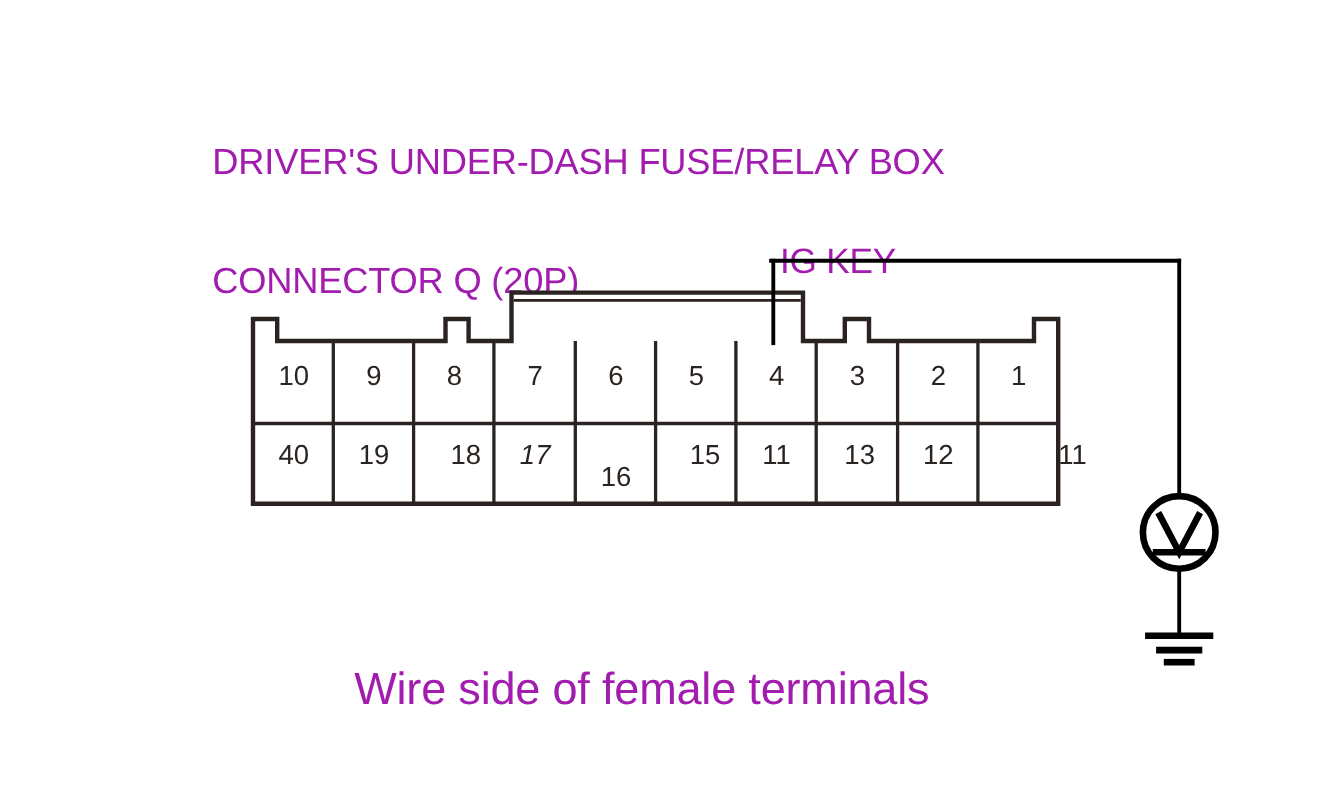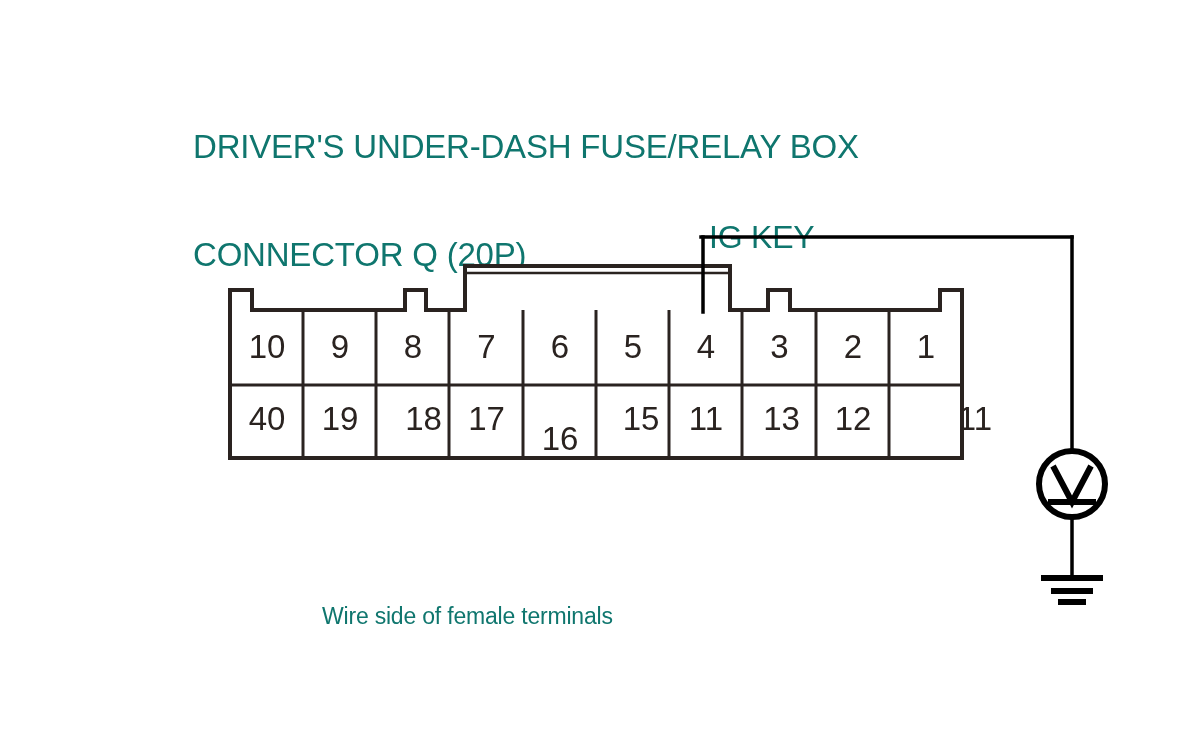--- a/index.html
+++ b/index.html
@@ -27,46 +27,46 @@
     position: absolute;
     left: 0;
     top: 0;
     width: 1200px;
     height: 730px;
   }
   .txt {
     position: absolute;
     white-space: pre;
     line-height: 1.09;
-    color: #0f766e;
+    color: #a21caf;
   }
   #title-block {
     left: 193px;
     top: 57px;
     font-size: 33px;
     letter-spacing: -0.2px;
   }
   #title-block .tline { display: block; }
   #signal-label {
     left: 709px;
     top: 150px;
     font-size: 32px;
     letter-spacing: -0.2px;
   }
   #signal-label .tline { display: block; }
   #caption {
     left: 322px;
     top: 604px;
-    font-size: 23px;
+    font-size: 41px;
     letter-spacing: -0.2px;
   }
   .pin-num {
     position: absolute;
     text-align: center;
-    font-size: 33px;
+    font-size: 25px;
     color: #2a2320;
     white-space: pre;
   }
 </style>
 </head>
 <body>
 
 <div id="diagram-root">
 
   <div class="txt" id="title-block">
@@ -154,21 +154,21 @@
   <div class="pin-num" style="left:525px;top:328px;width:70px;">6</div>
   <div class="pin-num" style="left:598px;top:328px;width:70px;">5</div>
   <div class="pin-num" style="left:671px;top:328px;width:70px;">4</div>
   <div class="pin-num" style="left:744px;top:328px;width:71px;">3</div>
   <div class="pin-num" style="left:818px;top:328px;width:70px;">2</div>
   <div class="pin-num" style="left:891px;top:328px;width:70px;">1</div>
 
   <div class="pin-num" style="left:232px;top:400px;width:70px;">40</div>
   <div class="pin-num" style="left:305px;top:400px;width:70px;">19</div>
   <div class="pin-num" style="left:378px;top:400px;width:91px;">18</div>
-  <div class="pin-num" style="left:451px;top:400px;width:71px;">17</div>
+  <div class="pin-num" style="left:451px;top:400px;width:71px;font-style:italic;">17</div>
   <div class="pin-num" style="left:525px;top:400px;width:70px;margin-top:20px;">16</div>
   <div class="pin-num" style="left:606px;top:400px;width:70px;">15</div>
   <div class="pin-num" style="left:671px;top:400px;width:70px;">11</div>
   <div class="pin-num" style="left:744px;top:400px;width:75px;">13</div>
   <div class="pin-num" style="left:818px;top:400px;width:70px;">12</div>
   <div class="pin-num" style="left:924px;top:400px;width:70px;padding-left:16px;">11</div>
 
   <div class="txt" id="caption">Wire side of female terminals</div>
 
 </div>

